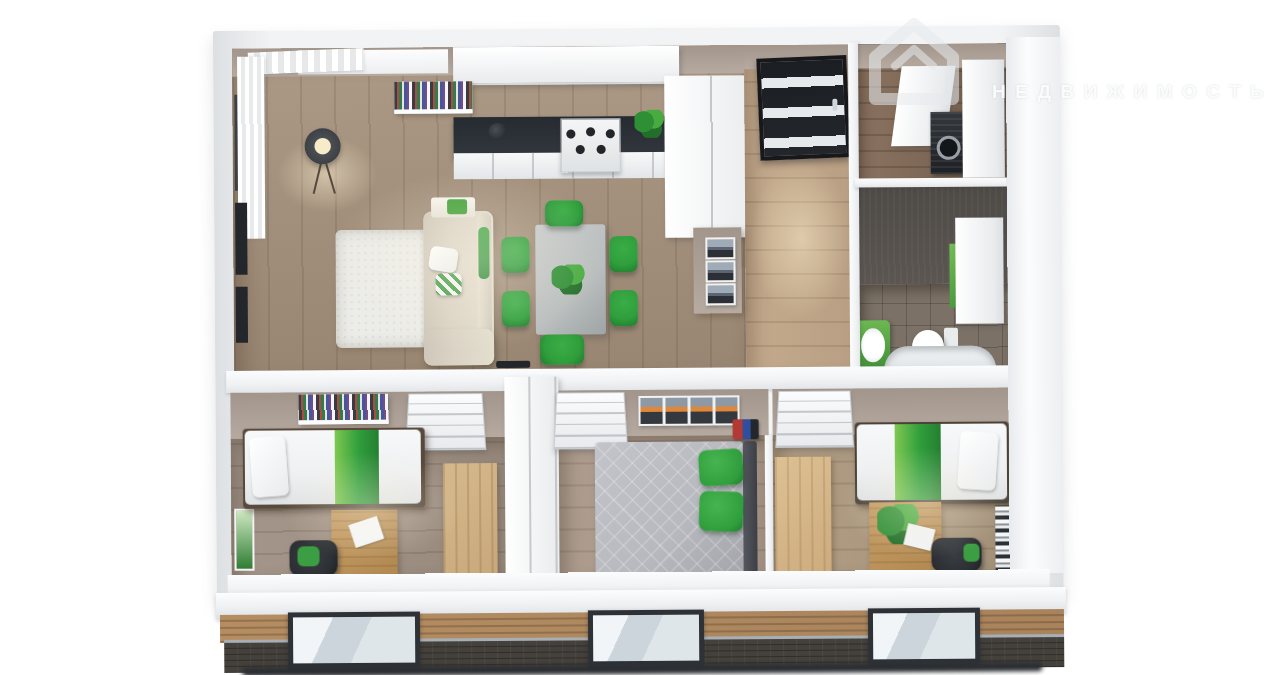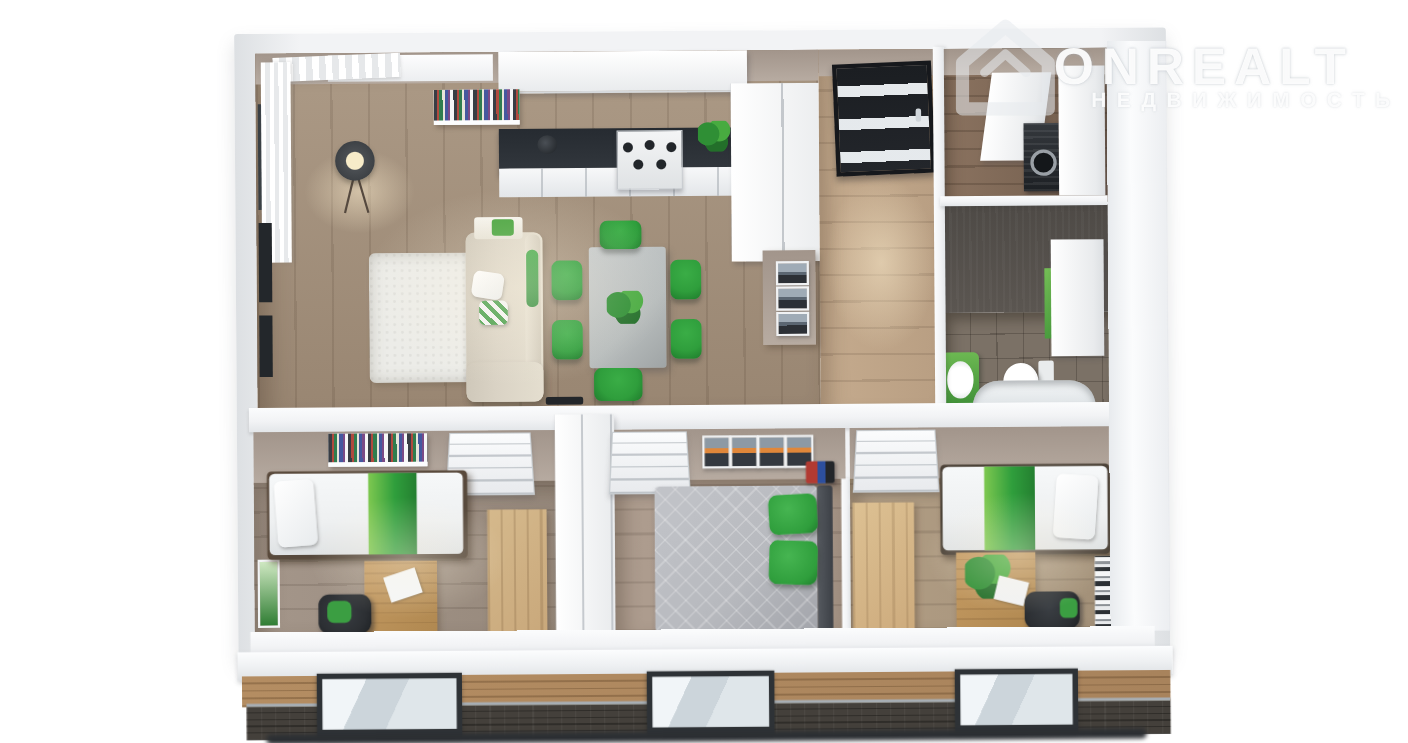--- a/index.html
+++ b/index.html
@@ -252,16 +252,15 @@
       </div>
   <div class="abs groundshadow" style="left:240px;top:665px;width:800px;height:9px;"></div>
 
  </div>
 
  <div class="abs" style="left:858px;top:12px;width:396px;height:104px;z-index:50;">
    <svg width="112" height="100" viewBox="0 0 100 100" style="position:absolute;left:0;top:0;opacity:.75;" xmlns="http://www.w3.org/2000/svg">
      <path d="M 50 12 L 89 45 L 89 87 L 11 87 L 11 45 Z" fill="none" stroke="rgba(229,233,237,.75)" stroke-width="12" stroke-linejoin="round"></path>
      <path d="M 31 54 L 50 37 L 69 54" fill="none" stroke="rgba(229,233,237,.75)" stroke-width="8" stroke-linecap="round" stroke-linejoin="round"></path>
    </svg>
-   <div class="abs wm-brand" style="left:100px;top:24px;">ONREALT</div>
    <div class="abs wm-sub" style="left:134px;top:70px;">НЕДВИЖИМОСТЬ</div>
  </div>
 </div>
 
 </body></html>

